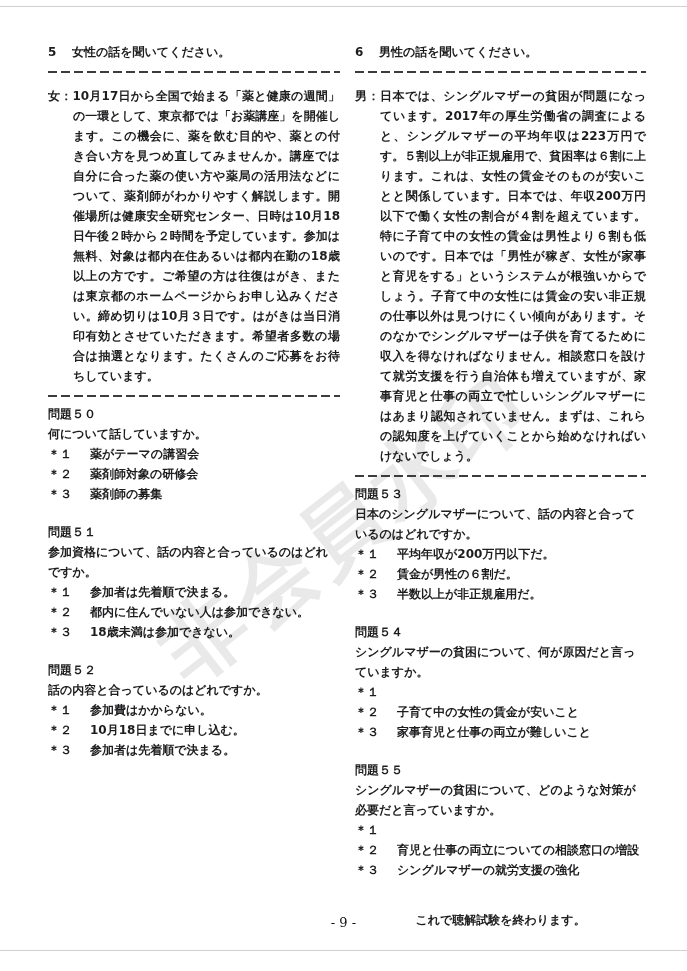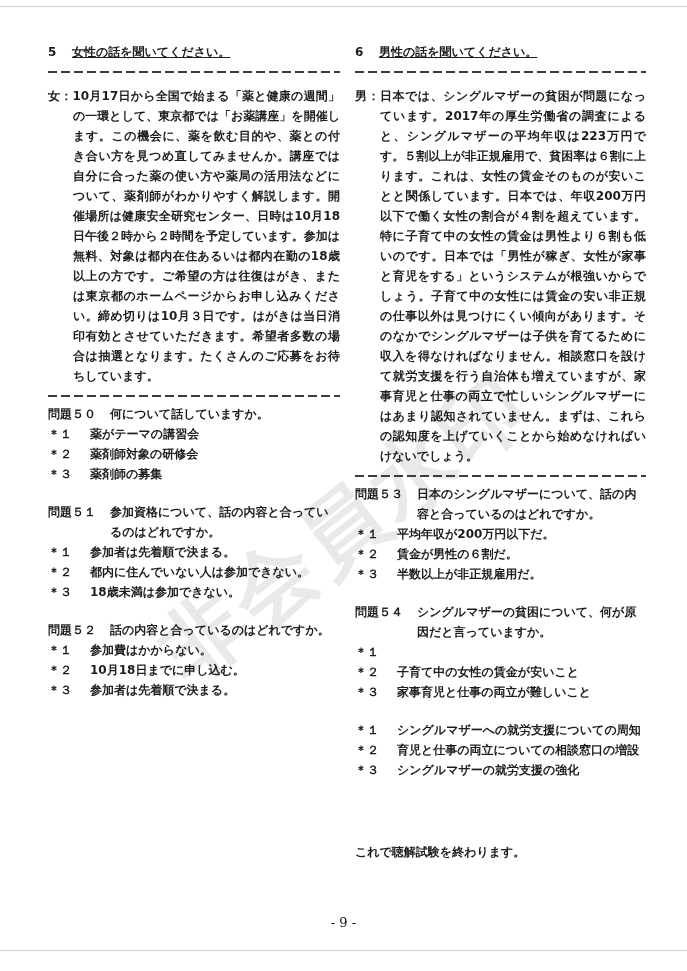--- a/index.html
+++ b/index.html
@@ -29,45 +29,45 @@
     pointer-events:none;
     user-select:none;
   }
 
   .col{position:absolute;top:42px;z-index:1;}
   .col-left{left:48px;width:292px;}
   .col-right{left:355px;width:291px;}
 
   .sec-header{display:flex;}
   .sec-no{flex:none;width:24px;}
-  .sec-title{flex:1;text-decoration:underline;}
+  .sec-title{flex:1;}
 
   .dash-rule{
     height:2px;margin:9px 0 7px 0;
     background:repeating-linear-gradient(to right,#3c3c3c 0 9px,transparent 9px 13px);
   }
 
   .passage{
     padding-left:25px;
     text-indent:-25px;
     text-align:justify;
     margin:13px 0 2px 0;
   }
   .speaker{display:inline;}
 
   .qblock{margin-top:7px;}
   .qblock + .qblock{margin-top:18px;}
-  .q-head{display:flex;}
+  .q-head{display:flex;flex-direction:column;}
   .q-label{flex:none;width:62px;}
   .q-text{flex:1;}
   .opt{display:flex;}
   .opt-marker{flex:none;width:42px;}
   .opt-text{flex:1;}
 
-  .closing-note{margin-top:62px;}
+  .closing-note{margin-top:30px;text-align:center;}
 
   .footer{
     position:absolute;left:0;top:913px;width:687px;
     text-align:center;z-index:1;
     font-family:"DejaVu Serif",serif;
     font-weight:normal;font-size:13px;color:#111;
   }
 </style>
 </head>
 <body>
@@ -187,23 +187,26 @@
         <span class="opt-marker">＊２</span>
         <span class="opt-text">子育て中の女性の賃金が安いこと</span>
       </div>
       <div class="opt">
         <span class="opt-marker">＊３</span>
         <span class="opt-text">家事育児と仕事の両立が難しいこと</span>
       </div>
     </div>
 
     <div class="qblock">
-      <div class="opt">
-        <span class="opt-marker">＊１</span>
-        <span class="opt-text">シングルマザーへの就労支援についての周知</span>
+      <div class="q-head">
+        <span class="q-label">問題５５</span>
+        <span class="q-text">シングルマザーの貧困について、どのような対策が必要だと言っていますか。</span>
+      </div>
+      <div class="opt">
+        <span class="opt-marker">＊１</span>
       </div>
       <div class="opt">
         <span class="opt-marker">＊２</span>
         <span class="opt-text">育児と仕事の両立についての相談窓口の増設</span>
       </div>
       <div class="opt">
         <span class="opt-marker">＊３</span>
         <span class="opt-text">シングルマザーの就労支援の強化</span>
       </div>
     </div>

